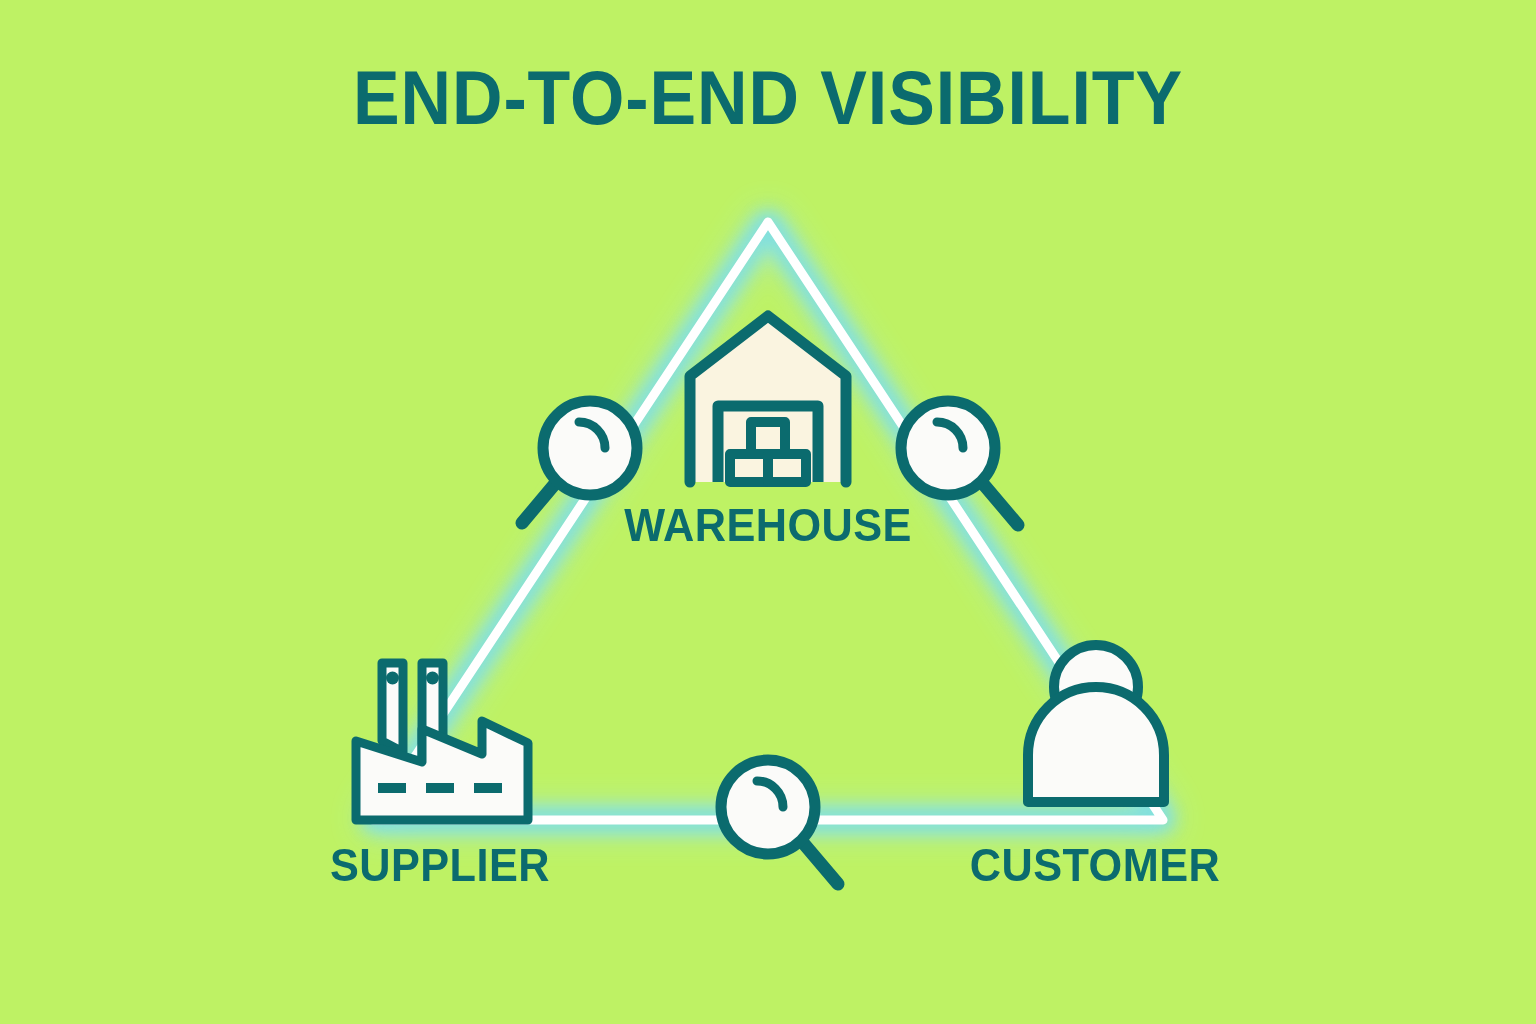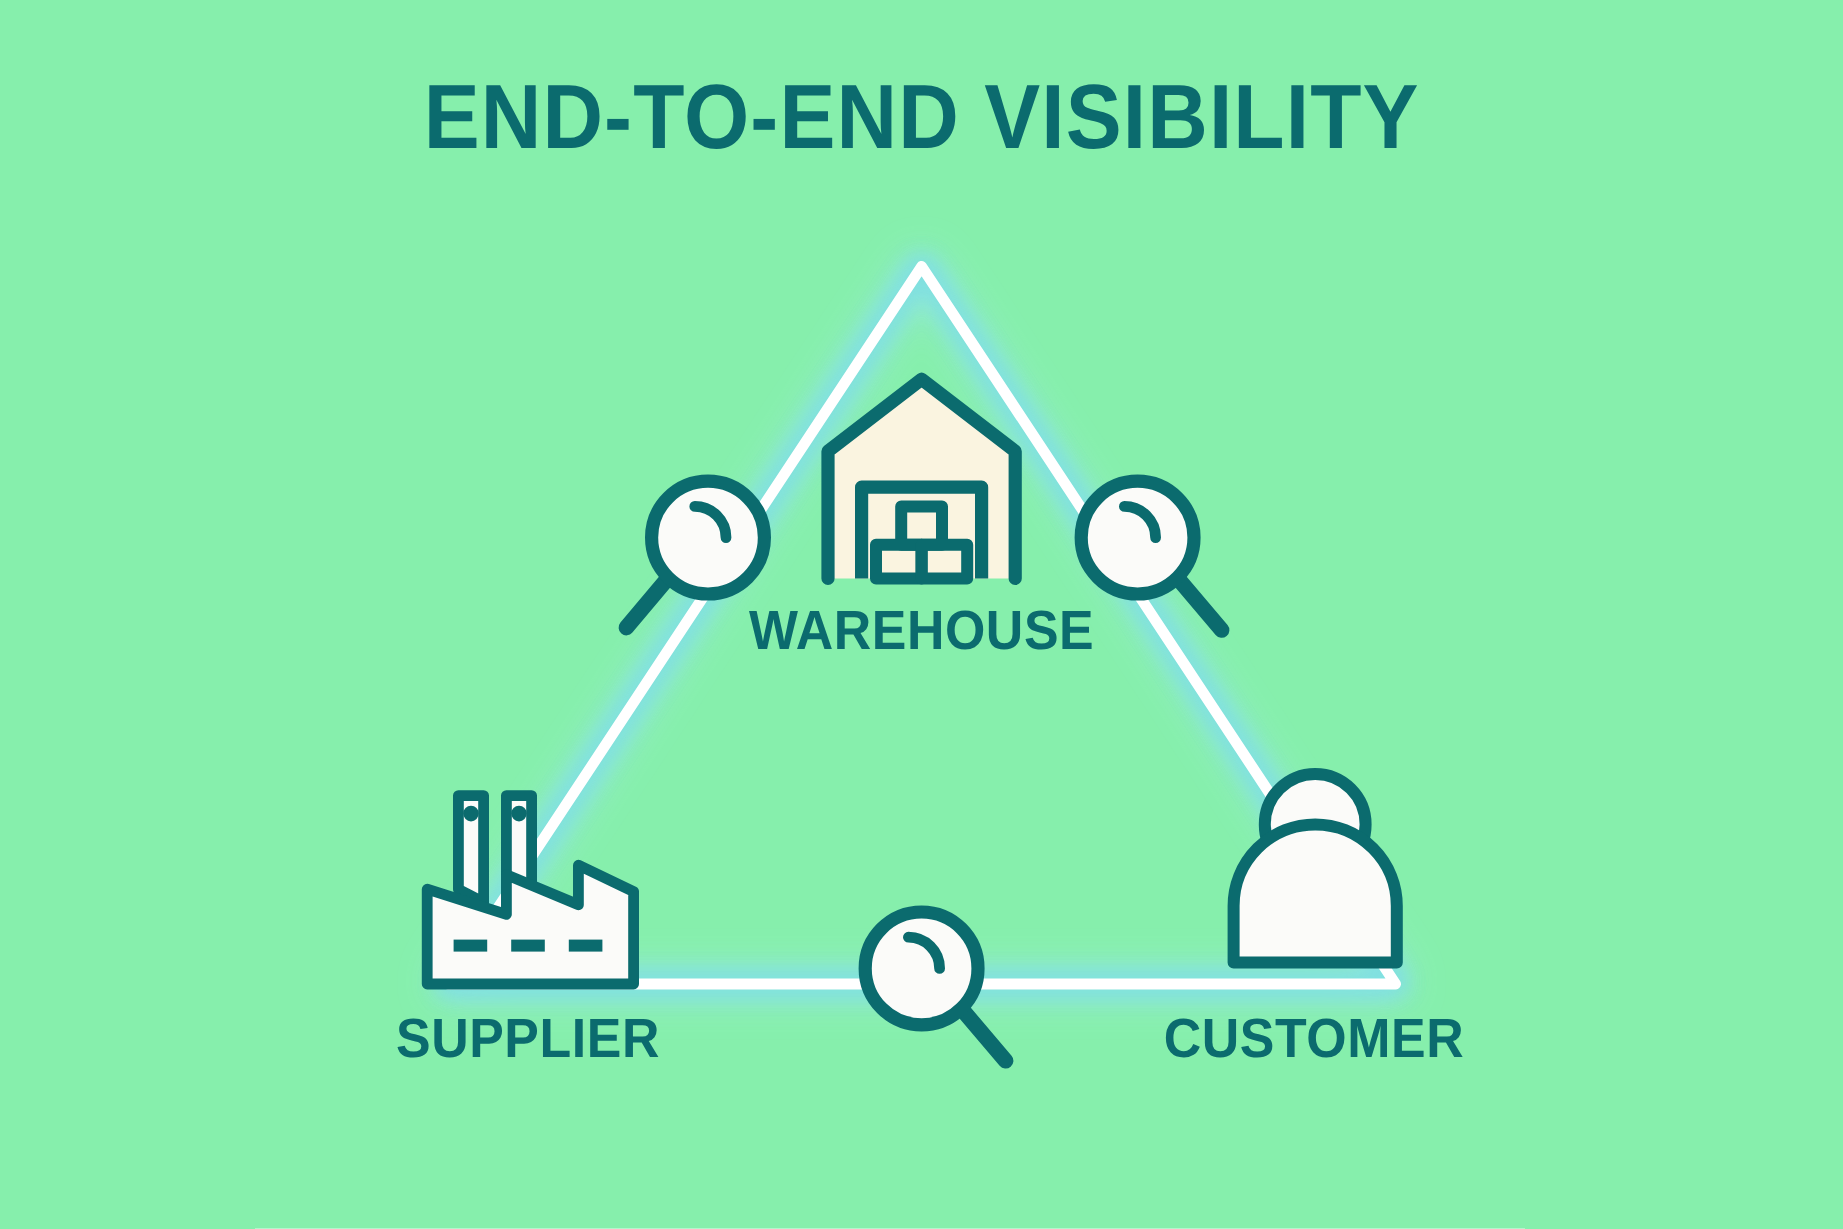--- a/index.html
+++ b/index.html
@@ -78,21 +78,21 @@
     width: 380px;
     text-align: center;
     font-size: 46px;
     letter-spacing: 0.5px;
     transform: scaleX(0.94);
   }
 </style>
 </head>
 <body>
 
-<div id="canvas" style="background: #86efac;">
+<div id="canvas" style="background: #bef264;">
 
   <div id="title">END-TO-END VISIBILITY</div>
 
   <svg id="stage" viewBox="0 0 1536 1024" xmlns="http://www.w3.org/2000/svg">
     <defs>
       <filter id="neonGlow" x="-60%" y="-60%" width="220%" height="220%">
         <feGaussianBlur in="SourceGraphic" stdDeviation="9" result="b1"></feGaussianBlur>
         <feMerge>
           <feMergeNode in="b1"></feMergeNode>
           <feMergeNode in="b1"></feMergeNode>

